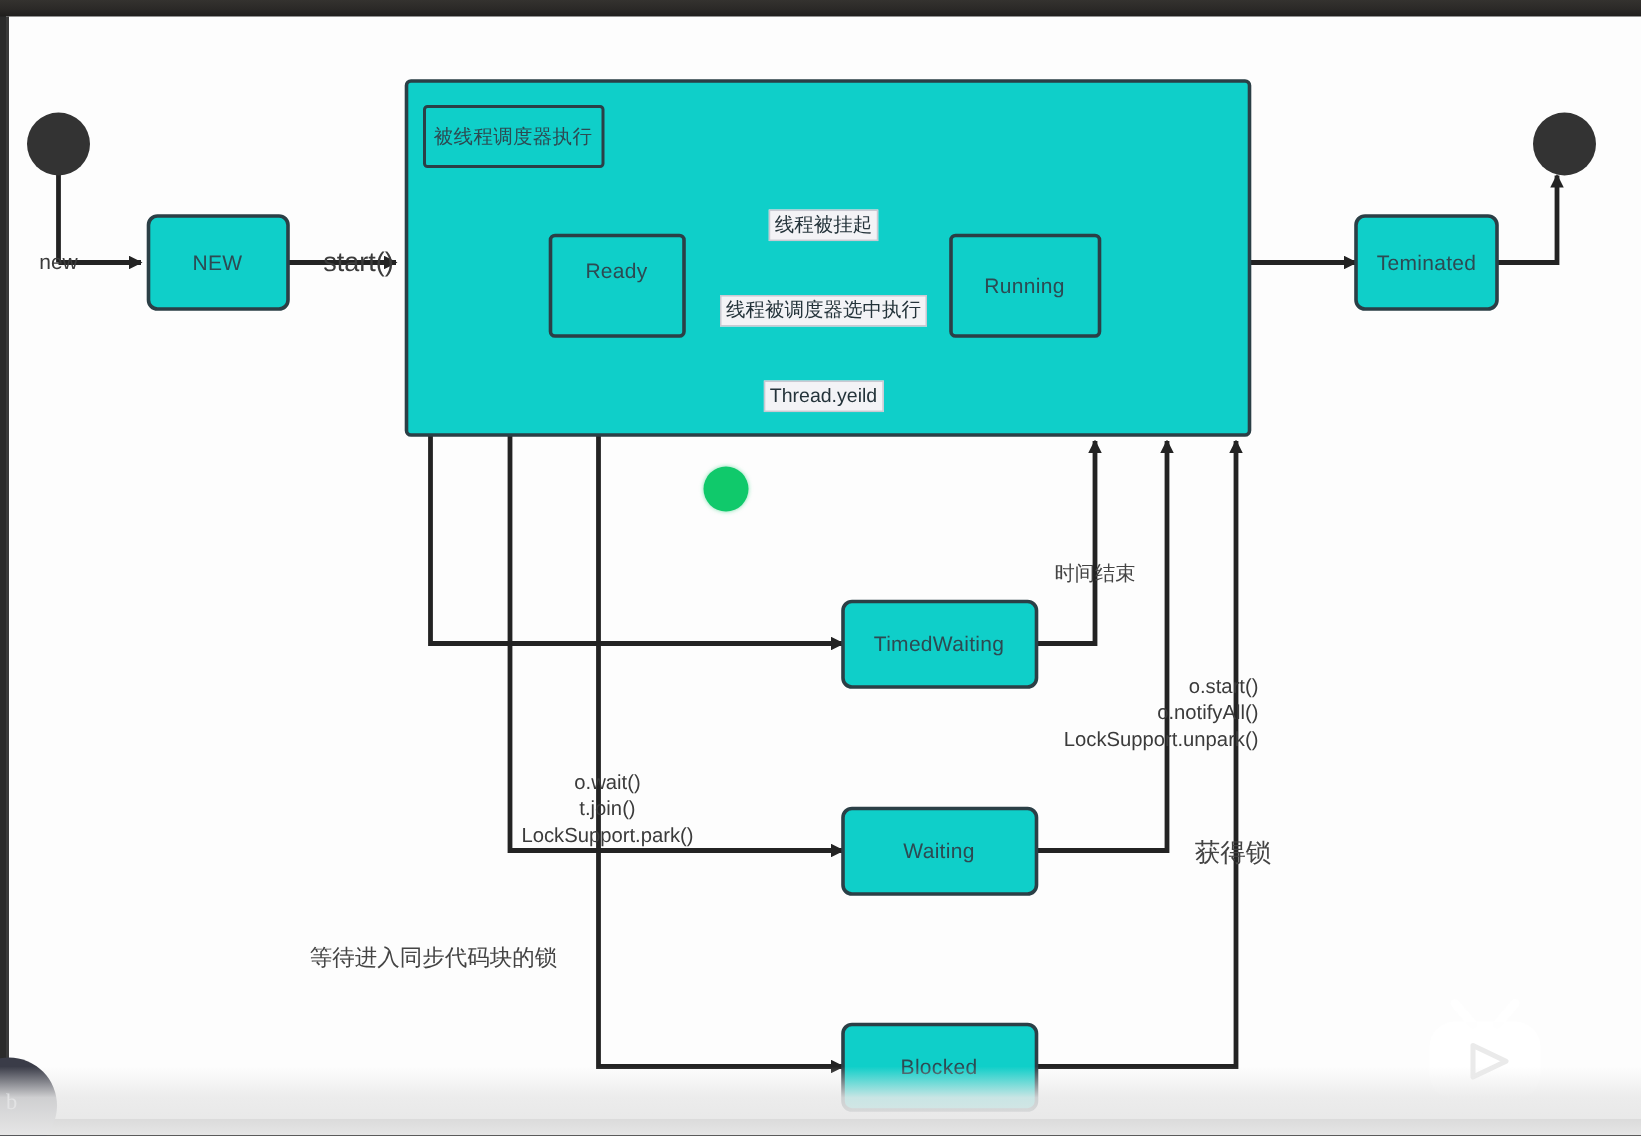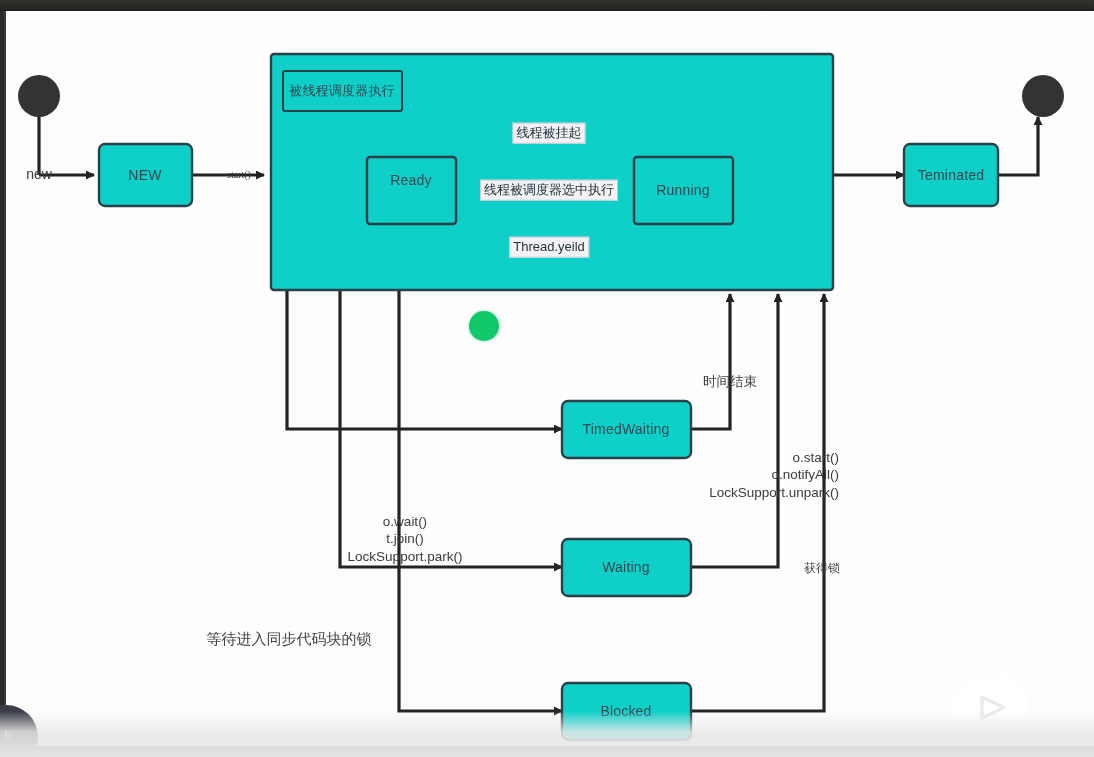--- a/index.html
+++ b/index.html
@@ -31,20 +31,21 @@
     position:absolute;color:#2d4a52;font-size:14px;letter-spacing:.2px;
     white-space:nowrap;transform:translate(-50%,-50%);
   }
   .edge-label{
     position:absolute;font-size:13px;color:#333;white-space:nowrap;
     transform:translate(-50%,-50%);line-height:1.28;text-align:center;
   }
   .edge-label.boxed{
     background:#f3f3f6;padding:1px 3px;border:1px solid #c9c9d2;color:#24333a;
     font-size:13px;
+    margin-top:17px;
   }
   .edge-label.plain{color:#3b3b3b;}
   .edge-label.cn{color:#444;text-align:center;}
   .edge-label.right{transform:translate(-100%,-50%);text-align:right;}
 
   
   #pointer{
     position:absolute;left:463px;top:300px;width:30px;height:30px;border-radius:50%;
     background:#10c96b;box-shadow:0 0 3px rgba(16,201,107,.55);
   }
@@ -126,21 +127,21 @@
     <div class="node-label" style="left:139px;top:164px;">NEW</div>
     <div class="node-label" style="left:336px;top:80px;font-size:13px;">被线程调度器执行</div>
     <div class="node-label" style="left:405px;top:169px;">Ready</div>
     <div class="node-label" style="left:677px;top:179px;">Running</div>
     <div class="node-label" style="left:945px;top:164px;text-align:right;">Teminated</div>
     <div class="node-label" style="left:620px;top:418px;">TimedWaiting</div>
     <div class="node-label" style="left:620px;top:556px;">Waiting</div>
     <div class="node-label" style="left:620px;top:700px;">Blocked</div>
 
     <div class="edge-label plain" style="left:33px;top:164px;font-size:14px;">new</div>
-    <div class="edge-label plain" style="left:233px;top:164px;font-size:10px;font-family:Liberation Serif, serif;">start()</div>
+    <div class="edge-label plain" style="left:233px;top:164px;font-size:18px;">start()</div>
 
     <div class="edge-label boxed" style="left:543px;top:122px;">线程被挂起</div>
     <div class="edge-label boxed" style="left:543px;top:179px;">线程被调度器选中执行</div>
     <div class="edge-label boxed" style="left:543px;top:236px;">Thread.yeild</div>
 
 
     <div class="edge-label plain" style="left:399px;top:528px;font-size:13.5px;">
       <div>o.wait()</div>
       <div>t.join()</div>
       <div>LockSupport.park()</div>
@@ -149,21 +150,21 @@
     <div class="edge-label cn" style="left:283px;top:628px;font-size:15px;">等待进入同步代码块的锁</div>
 
     <div class="edge-label cn" style="left:724px;top:371px;font-size:13.5px;">时间结束</div>
 
     <div class="edge-label plain right" style="left:833px;top:464px;font-size:13.5px;">
       <div>o.start()</div>
       <div>o.notifyAll()</div>
       <div>LockSupport.unpark()</div>
     </div>
 
-    <div class="edge-label cn" style="left:816px;top:558px;font-size:12px;">获得锁</div>
+    <div class="edge-label cn" style="left:816px;top:558px;font-size:17px;">获得锁</div>
 
     <div id="pointer"></div>
   </div>
 
   <div id="watermark">
     <svg viewBox="0 0 92 80" width="92" height="80">
       <g fill="none" stroke="#ffffff" stroke-width="6" stroke-linecap="round" opacity=".95">
         <path d="M26,10 L38,24"></path>
         <path d="M66,10 L54,24"></path>
       </g>

